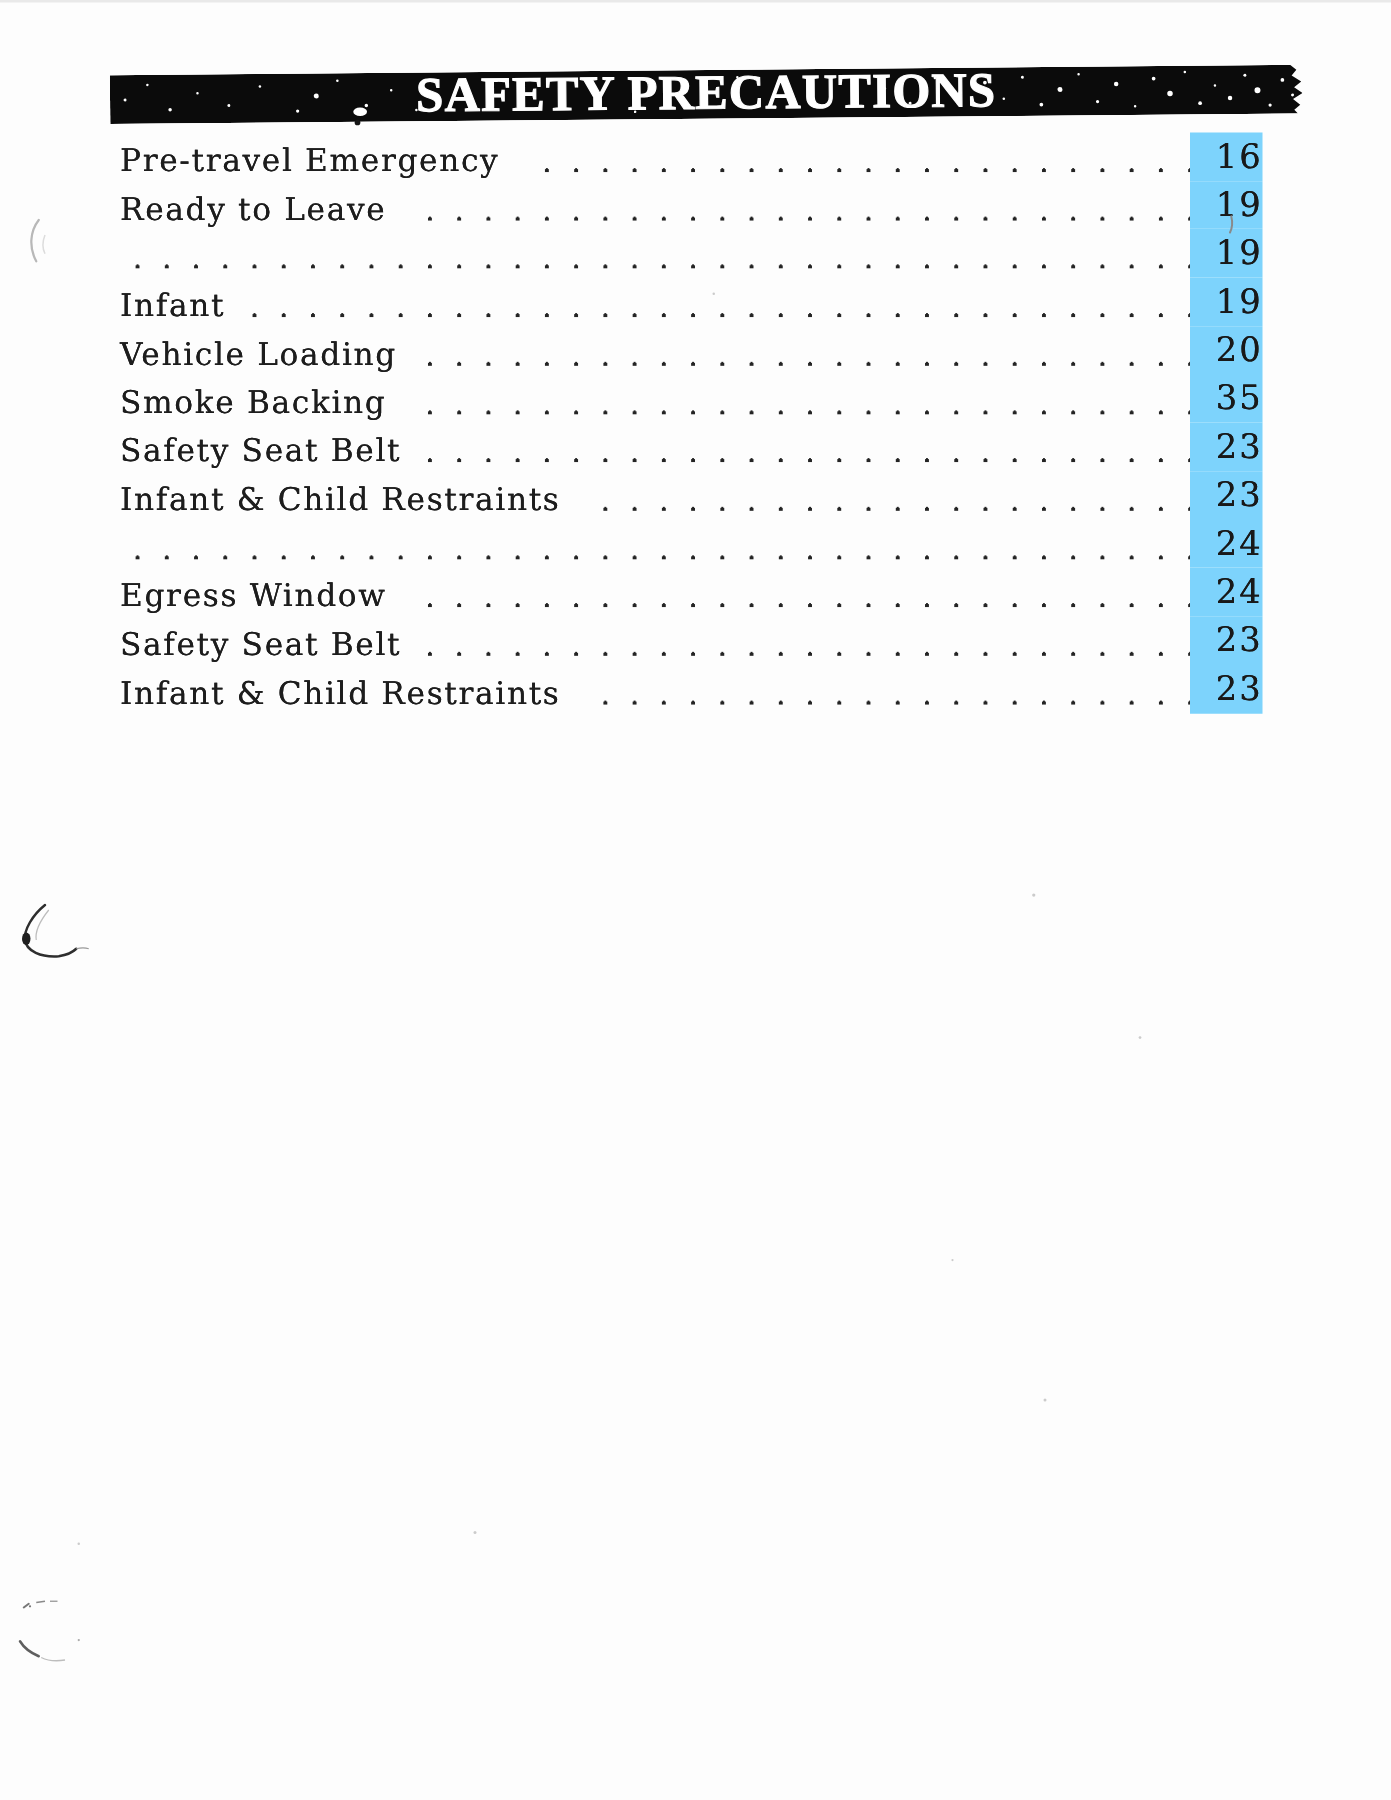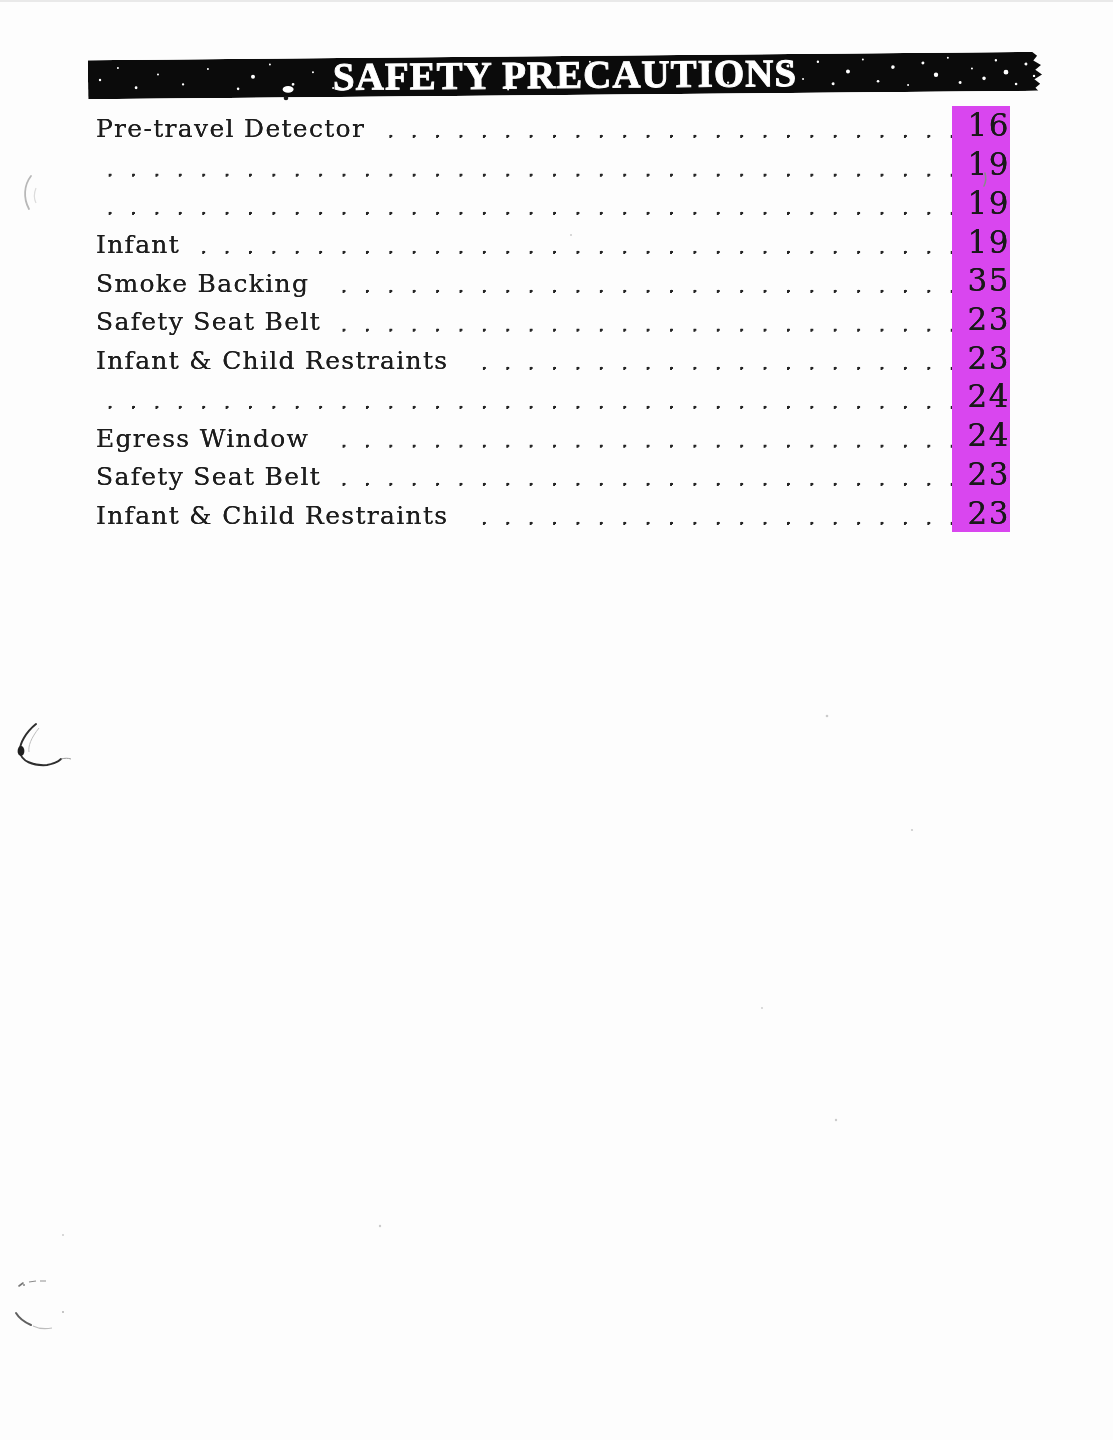--- a/index.html
+++ b/index.html
@@ -35,22 +35,22 @@
   .row-label{
     position:absolute;left:0;top:0;height:100%;z-index:1;
     display:inline-flex;align-items:center;
     background:#fdfdfd;padding-right:16px;
     font-size:25px;letter-spacing:1.3px;
     text-shadow:0 0 0.4px #1d1d1d;white-space:nowrap;
   }
   .row-page{
     position:absolute;left:856px;top:0;width:58px;height:100%;z-index:1;
     display:flex;align-items:center;justify-content:flex-end;
-    background:#d946ef;
-    font-size:31px;letter-spacing:1.5px;color:#191919;
+    background:#7dd3fc;
+    font-size:27px;letter-spacing:1.5px;color:#191919;
     text-shadow:0 0 0.4px #191919;
     transform:translateY(-3px);
   }
   
   .artifacts{position:absolute;left:0;top:0;width:1113px;height:1440px;z-index:3;pointer-events:none;}
 </style>
 </head>
 <body>
 
 <div class="page">
@@ -100,40 +100,46 @@
           <circle cx="938" cy="12" r="1.5"></circle>
         <circle cx="946" cy="24" r="1.2"></circle>
       </g>
     </svg>
     <div class="banner-title">SAFETY PRECAUTIONS</div>
   </div>
 
   <div class="toc" id="toc-list">
     <div class="toc-row">
       <div class="row-dots"></div>
-      <span class="row-label">Pre-travel Detector</span>
+      <span class="row-label">Pre-travel Emergency</span>
       <span class="row-page">16</span>
     </div>
 
     <div class="toc-row">
       <div class="row-dots"></div>
+      <span class="row-label">Ready to Leave</span>
       <span class="row-page">19</span>
     </div>
 
     <div class="toc-row">
       <div class="row-dots"></div>
       <span class="row-page">19</span>
     </div>
 
     <div class="toc-row">
       <div class="row-dots"></div>
       <span class="row-label">Infant</span>
       <span class="row-page">19</span>
     </div>
 
+    <div class="toc-row">
+      <div class="row-dots"></div>
+      <span class="row-label">Vehicle Loading</span>
+      <span class="row-page">20</span>
+    </div>
 
     <div class="toc-row">
       <div class="row-dots"></div>
       <span class="row-label">Smoke Backing</span>
       <span class="row-page">35</span>
     </div>
 
 
     <div class="toc-row">
       <div class="row-dots"></div>

